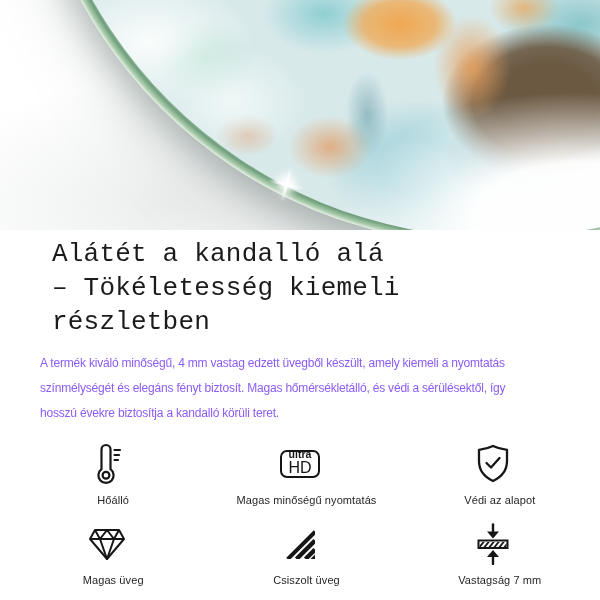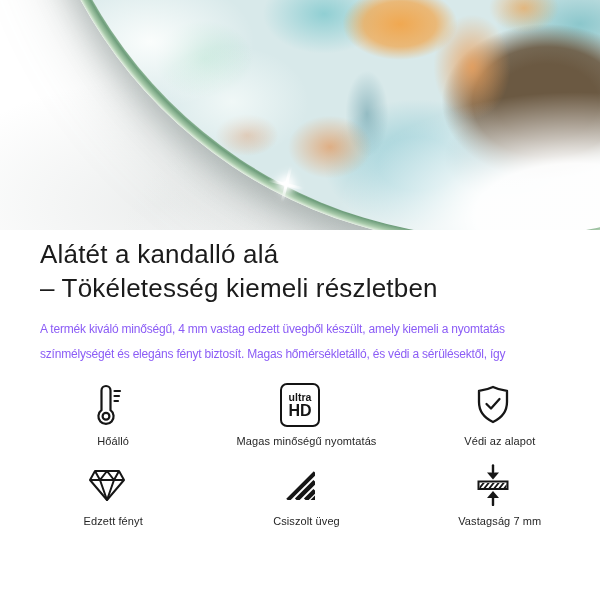--- a/index.html
+++ b/index.html
@@ -80,22 +80,22 @@
     background: linear-gradient(180deg, rgba(255,255,255,0) 0%, #ffffff 42%, #ffffff 58%, rgba(255,255,255,0) 100%); }
   .sparkle .dot {
     position: absolute; left: 15px; top: 15px;
     width: 6px; height: 6px; border-radius: 50%;
     background: #ffffff;
     box-shadow: 0 0 9px 4px rgba(255,255,255,0.95);
   }
 
   
   .title-block {
-    margin: 7px 40px 0;
-    font-family: Liberation Sans, sans-serif;
+    margin: 7px 52px 0;
+    font-family: Liberation Mono, monospace;
     font-size: 26px;
     line-height: 34px;
     font-weight: 400;
     color: #1b1b1b;
     letter-spacing: 0.2px;
   }
   .desc-block {
     margin: 12px 40px 0;
     font-size: 12px;
     line-height: 25px;
@@ -117,49 +117,50 @@
     margin-top: 8px;
     font-size: 11px;
     color: #262626;
     letter-spacing: 0.1px;
     white-space: nowrap;
     margin-left: 13px;
   }
   .icon-svg { stroke: #161616; fill: none; }
 
   .uhd-box {
-    width: 40px; height: 44px;
+    width: 40px; height: 28px;
     border: 2.5px solid #141414;
     border-radius: 7px;
     display: flex; flex-direction: column;
-    align-items: center; justify-content: center;
+    align-items: center; justify-content: flex-end;
     color: #141414;
   }
   .uhd-top { font-size: 10.5px; font-weight: bold; line-height: 11px; }
-  .uhd-bottom { font-size: 16px; font-weight: bold; line-height: 16px; }
+  .uhd-bottom { font-size: 16px; font-weight: normal; line-height: 16px; }
 </style>
 </head>
 <body>
 
 <div class="hero">
   <div class="disc-edge"></div>
   <div class="disc"></div>
   <div class="sparkle">
       <span class="dot"></span>
     </div>
 </div>
 
 <div class="title-block">
   <div>Alátét a kandalló alá</div>
   <div>– Tökéletesség kiemeli részletben</div>
 </div>
 
 <div class="desc-block">
   <div class="desc-line">A termék kiváló minőségű, 4 mm vastag edzett üvegből készült, amely kiemeli a nyomtatás</div>
   <div class="desc-line">színmélységét és elegáns fényt biztosít. Magas hőmérsékletálló, és védi a sérülésektől, így</div>
+  <div class="desc-line">hosszú évekre biztosítja a kandalló körüli teret.</div>
 </div>
 
 <div class="features">
 
   <div class="feature">
     <div class="icon-box">
       <svg class="icon-svg" width="30" height="42" viewBox="0 0 30 42" stroke-width="2.2" stroke-linecap="round">
         <path d="M9.5 6.5 a4.5 4.5 0 0 1 9 0 V26.2 a7.6 7.6 0 1 1 -9 0 Z"></path>
         <circle cx="14" cy="32.3" r="3.4"></circle>
         <path d="M22.5 7 H28"></path>
@@ -192,21 +193,21 @@
 
   <div class="feature">
     <div class="icon-box">
       <svg class="icon-svg" width="42" height="38" viewBox="0 0 42 38" stroke-width="2" stroke-linejoin="round">
         <path d="M9 5 L33 5 L38 14 L21 34 L4 14 Z"></path>
         <path d="M4 14 L38 14"></path>
         <path d="M9 5 L14 14 L21 5 L28 14 L33 5"></path>
         <path d="M14 14 L21 34 L28 14"></path>
       </svg>
     </div>
-    <div class="feature-label">Edzett fényt</div>
+    <div class="feature-label">Magas üveg</div>
   </div>
 
   <div class="feature">
     <div class="icon-box">
       <svg width="40" height="40" viewBox="0 0 40 40">
         <defs>
           <clipPath id="triClip">
               <polygon points="5,35 35,5 35,35"></polygon>
             </clipPath>
         </defs>

